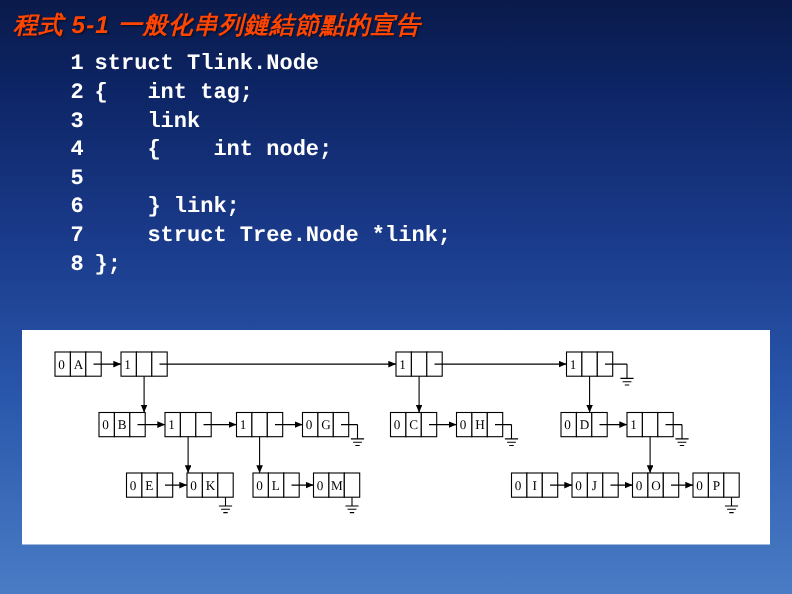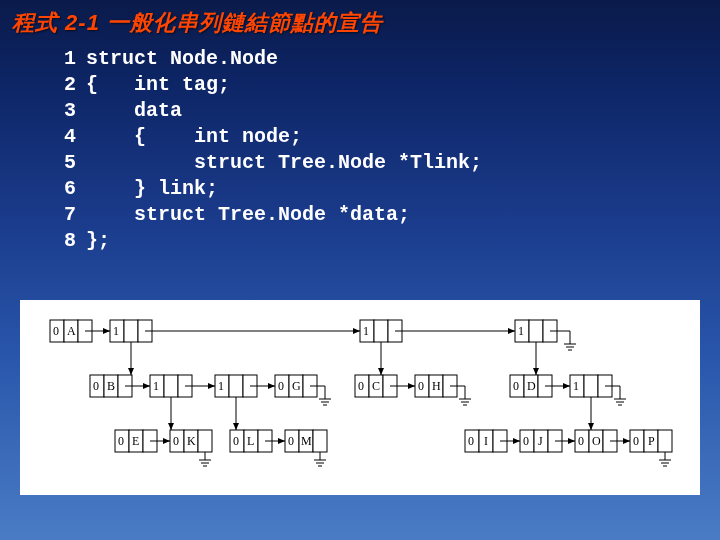--- a/index.html
+++ b/index.html
@@ -48,50 +48,49 @@
   }
   svg { width: 100%; height: 100%; }
   .box { fill: #fff; stroke: #000; stroke-width: 1; }
   .nlabel { font-family: "Times New Roman", serif; font-size: 12px; fill: #000; }
   .arrow { stroke: #000; stroke-width: 1; fill: none; marker-end: url(#ah); }
   .gnd { stroke: #000; stroke-width: 1; fill: none; }
 </style>
 </head>
 <body>
 
-<div class="title">程式 2-1  一般化串列鏈結節點的宣告</div>
+<div class="title">程式 5-1  一般化串列鏈結節點的宣告</div>
 
 <div class="code-block">
   <div class="code-line">
       <span class="ln">1</span>
-      <span class="ct">struct Node.Node</span>
+      <span class="ct">struct Tlink.Node</span>
     </div>
   <div class="code-line">
       <span class="ln">2</span>
       <span class="ct">{   int tag;</span>
     </div>
   <div class="code-line">
       <span class="ln">3</span>
-      <span class="ct">    data</span>
+      <span class="ct">    link</span>
     </div>
   <div class="code-line">
       <span class="ln">4</span>
       <span class="ct">    {    int node;</span>
     </div>
   <div class="code-line">
       <span class="ln">5</span>
-      <span class="ct">         struct Tree.Node *Tlink;</span>
     </div>
   <div class="code-line">
       <span class="ln">6</span>
       <span class="ct">    } link;</span>
     </div>
   <div class="code-line">
       <span class="ln">7</span>
-      <span class="ct">    struct Tree.Node *data;</span>
+      <span class="ct">    struct Tree.Node *link;</span>
     </div>
   <div class="code-line">
       <span class="ln">8</span>
       <span class="ct">};</span>
     </div>
 </div>
 
 <div class="diagram">
 <svg viewBox="0 0 680 195">
 <defs>

